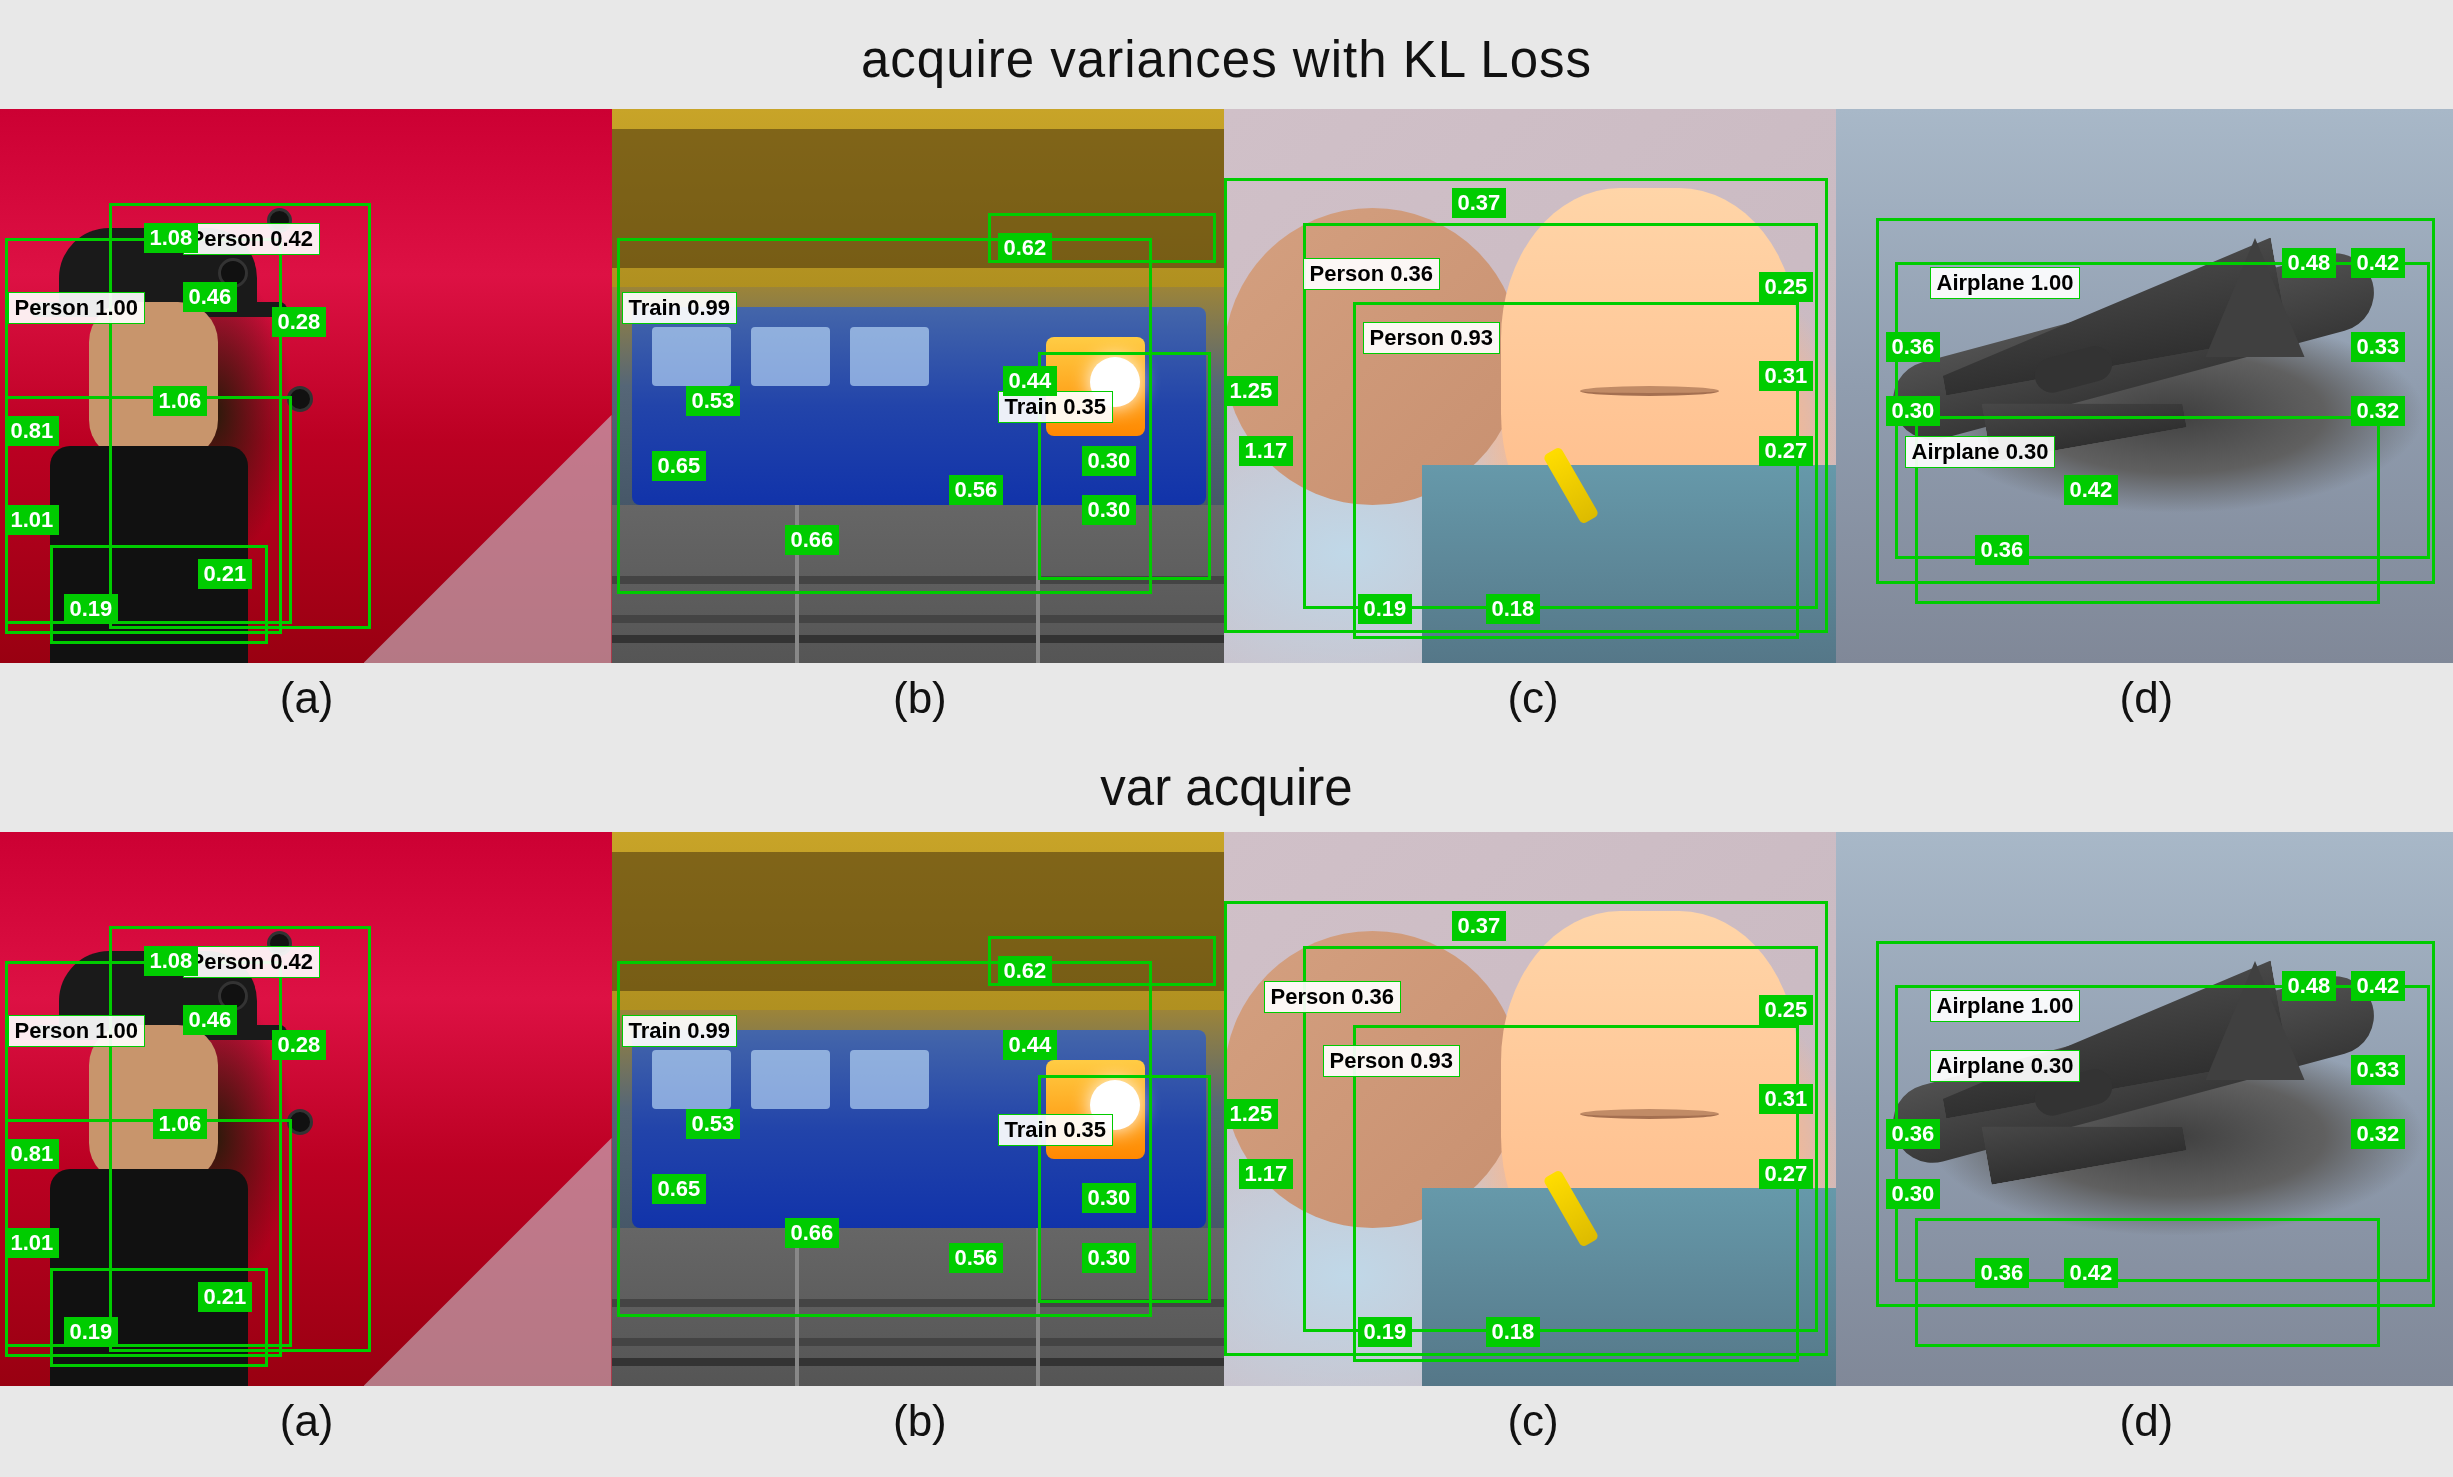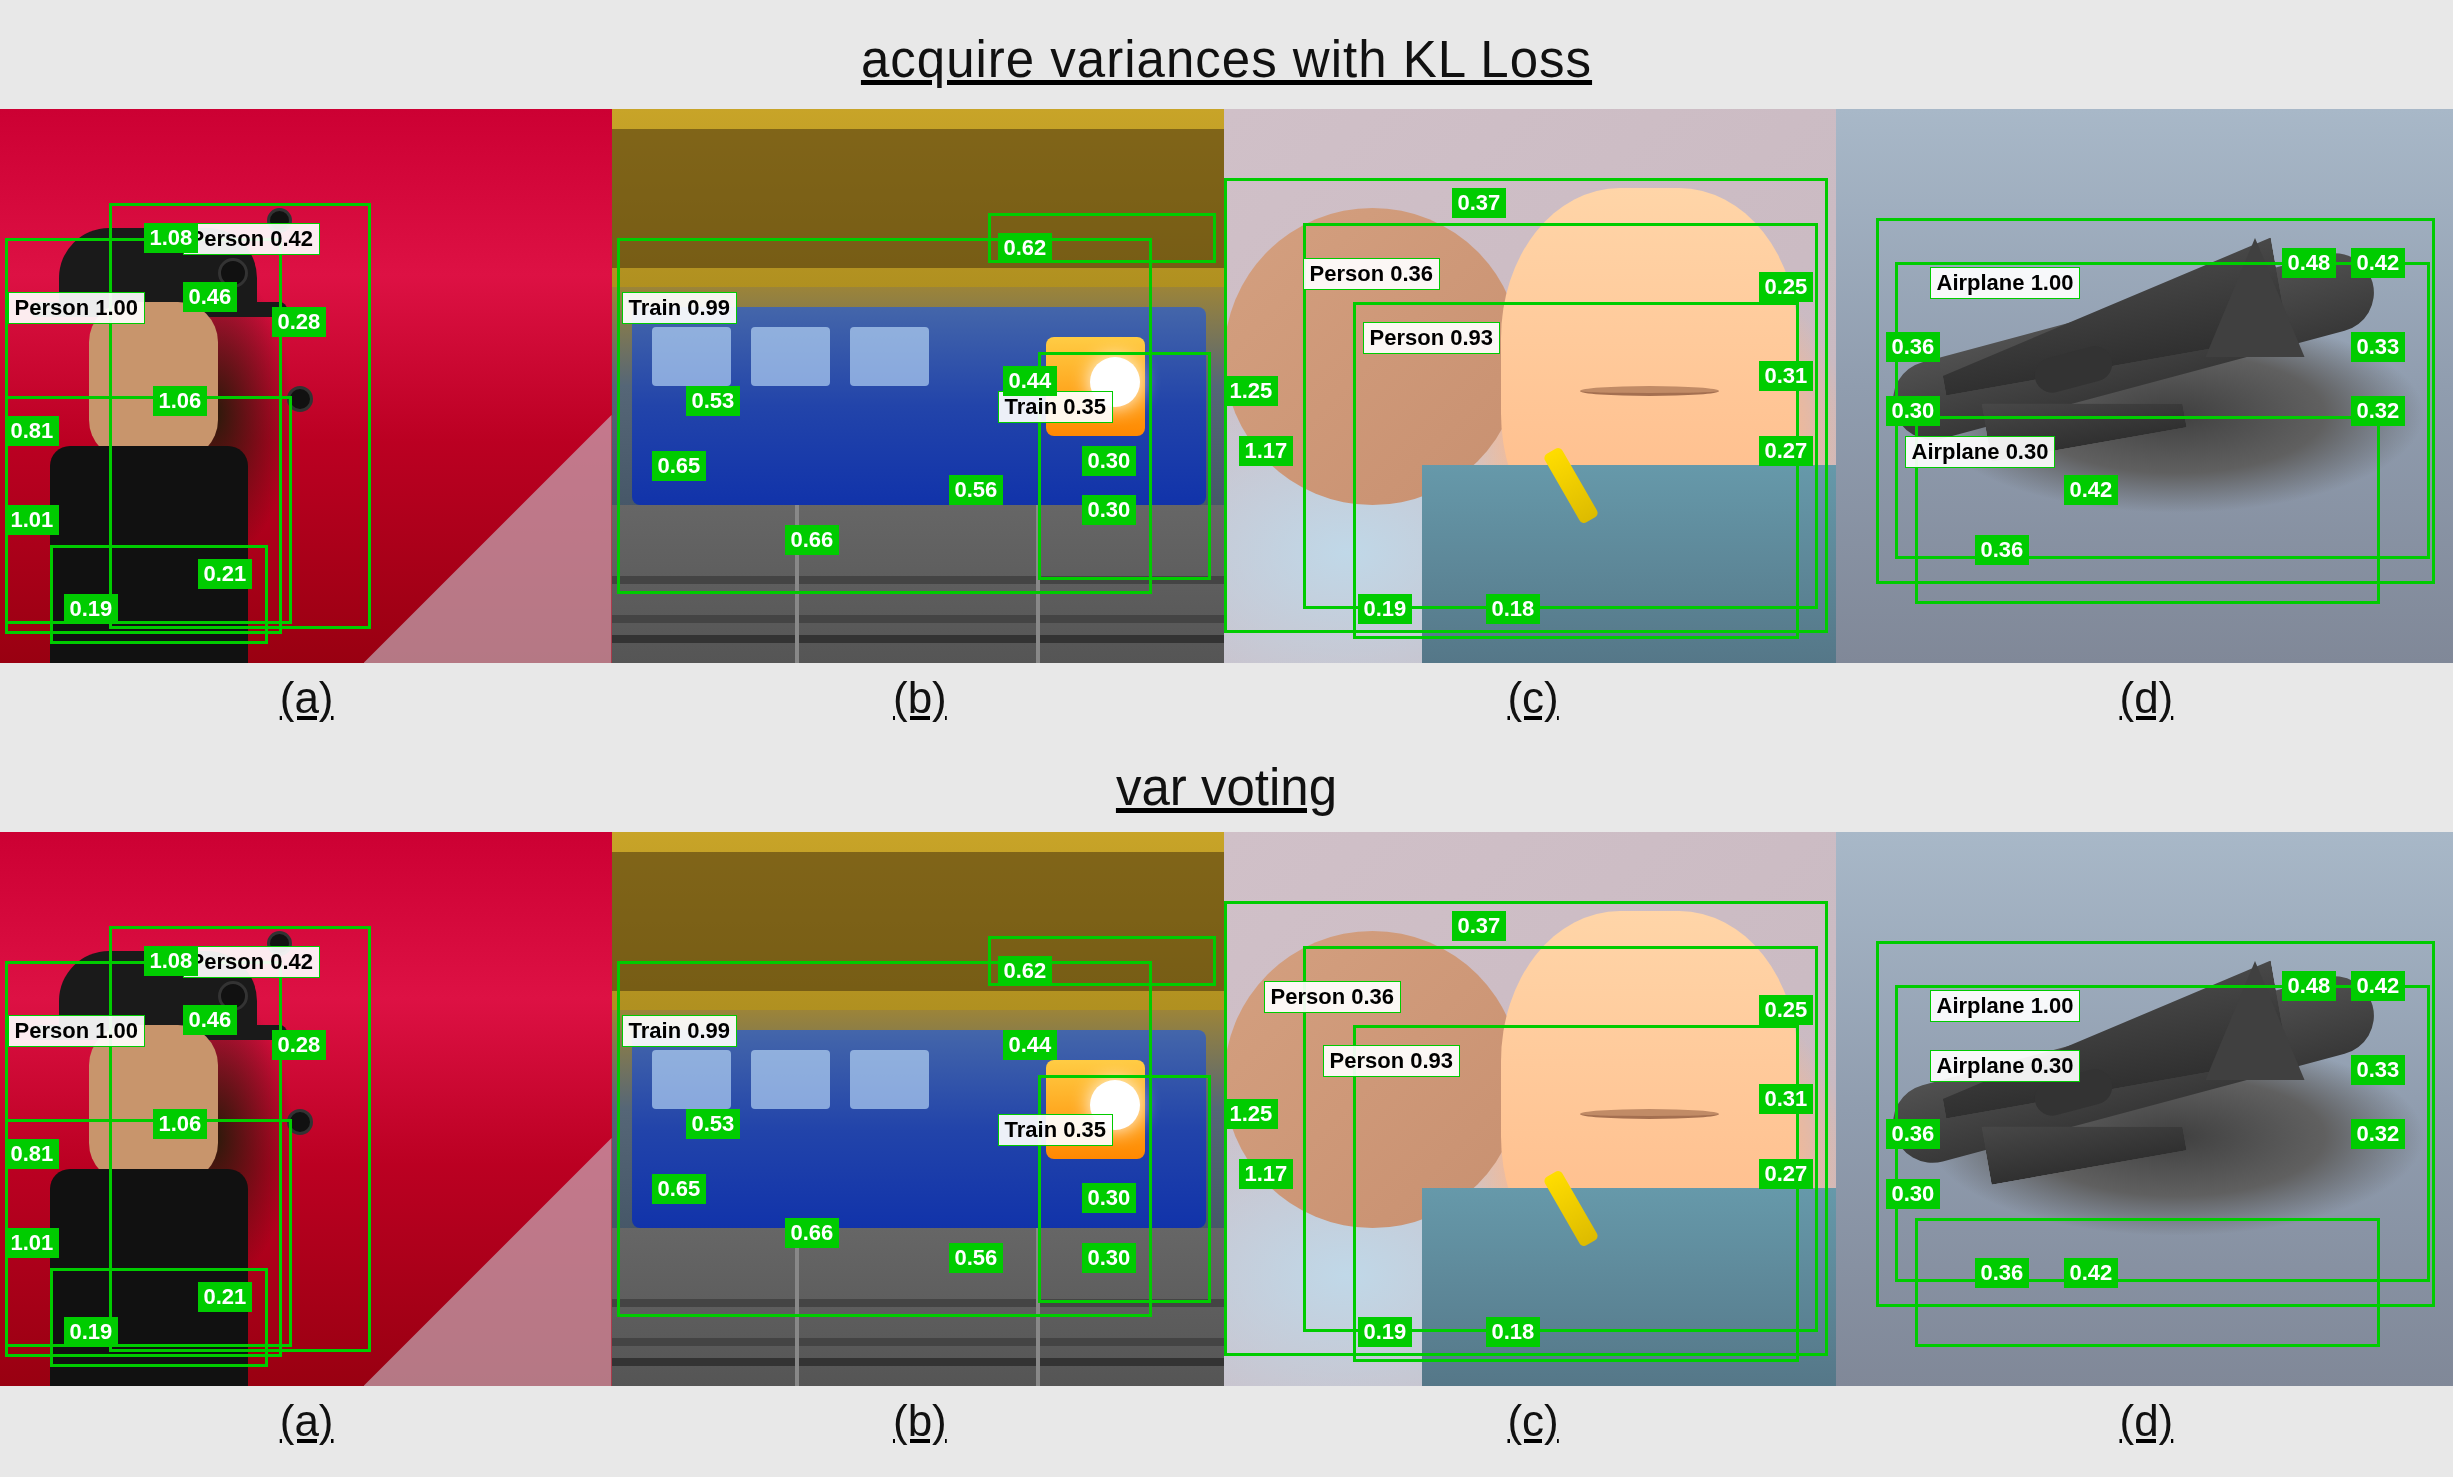--- a/index.html
+++ b/index.html
@@ -115,21 +115,21 @@
 
     .bg-airplane-1 {
       background:
         radial-gradient(ellipse 248px 99px at 55% 55%, #404040 0%, #606060 60%, transparent 100%),
         linear-gradient(180deg, #a8b8c8 0%, #909daf 50%, #808898 100%);
     }
   </style>
 </head>
 <body>
 
-<div style="width:2453px; min-height:1477px; background:#e8e8e8; display:flex; flex-direction:column;text-decoration:underline;">
+<div style="width:2453px; min-height:1477px; background:#e8e8e8; display:flex; flex-direction:column;">
 
   <div class="page-title">acquire variances with KL Loss</div>
 
   <div class="grid-row">
 
     <div class="cell" style="width:612px; height:554px; position:relative;">
       <div class="photo-bg bg-person-1"></div>
 
       <div style="position:absolute; top:0; left:0; right:0; bottom:0; overflow:hidden;">
 
@@ -269,21 +269,21 @@
     </div>
   </div>
 
   <div class="caption-row">
     <div class="caption" style="width:612px;">(a)</div>
     <div class="caption" style="width:612px;">(b)</div>
     <div class="caption" style="width:612px;">(c)</div>
     <div class="caption" style="width:618px;">(d)</div>
   </div>
 
-  <div class="row-title">var voting</div>
+  <div class="row-title">var acquire</div>
 
   <div class="grid-row">
 
     <div class="cell" style="width:612px; height:554px; position:relative;">
       <div class="photo-bg bg-person-1"></div>
       <div style="position:absolute; top:0; left:0; right:0; bottom:0; overflow:hidden;">
         <div style="position:absolute; top:119px; left:59px; width:198px; height:79px; background:#1a1a1a; border-radius:50px 50px 0 0;"></div>
         <div style="position:absolute; top:193px; left:30px; width:257px; height:15px; background:#1a1a1a; border-radius:10px;"></div>
         <div style="position:absolute; top:193px; left:89px; width:129px; height:158px; background:#c8956c; border-radius:40px;"></div>
         <div style="position:absolute; top:337px; left:50px; width:198px; height:218px; background:#111; border-radius:20px 20px 0 0;"></div>

